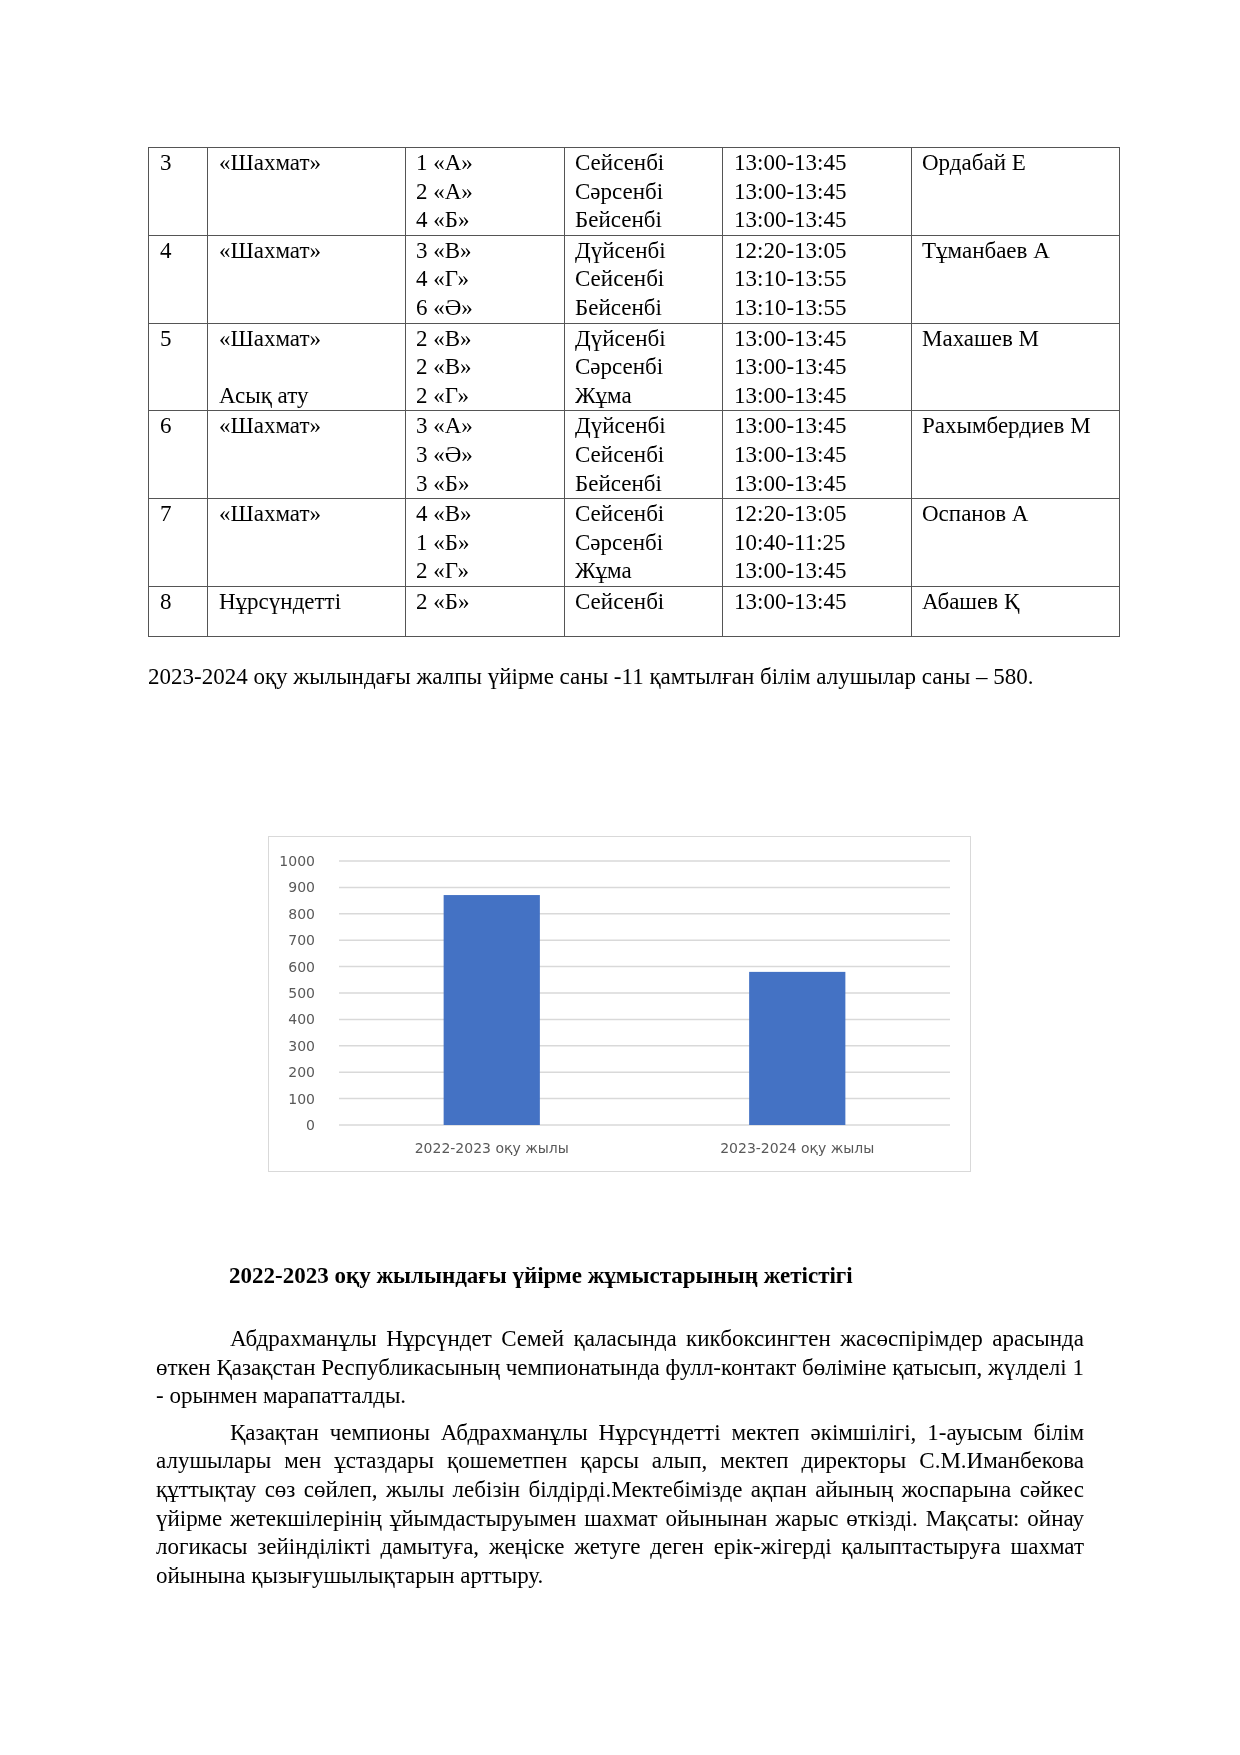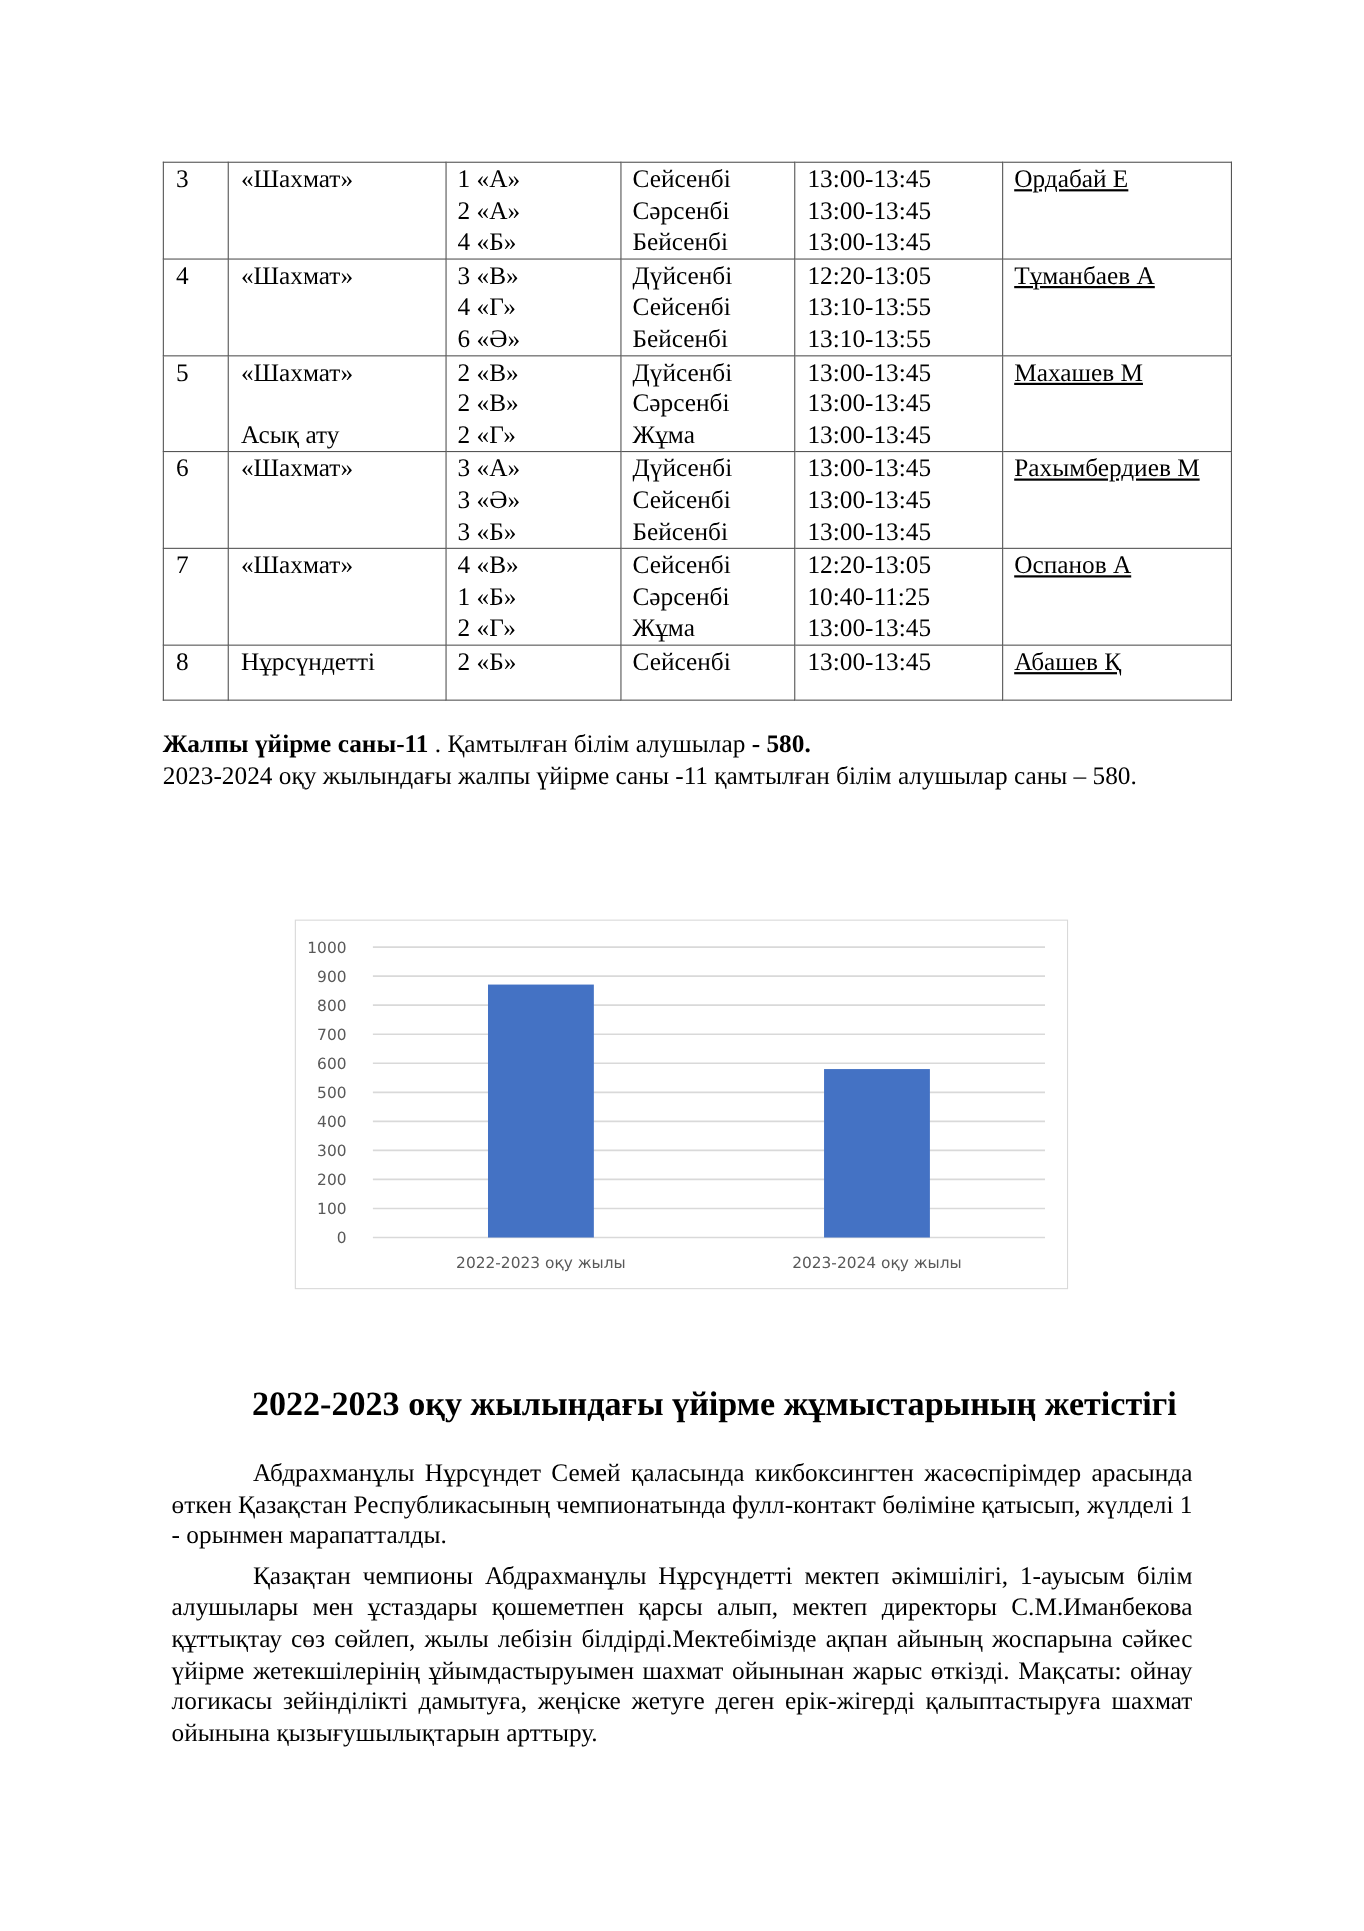--- a/index.html
+++ b/index.html
@@ -9,40 +9,40 @@
 
   
   table.sched { position: absolute; left: 148px; top: 147px; width: 972px;
                 border-collapse: collapse; font-size: 23px; line-height: 28.6px; }
   table.sched td { border: 1.5px solid #555; vertical-align: top; padding: 0 0 0 0; }
   .c-num { width: 47px; padding-left: 11px !important; }
   .c-name { width: 186px; padding-left: 11px !important; margin-top: 24px; }
   .c-cls { width: 148px; padding-left: 10px !important; }
   .c-day { width: 147px; padding-left: 10px !important; }
   .c-time { width: 177px; padding-left: 11px !important; }
-  .c-tch { padding-left: 10px !important; text-decoration: underline; }
+  .c-tch { padding-left: 10px !important; }
   table.sched tr.r3 td { height: 86px; }
   table.sched tr.r1 td { height: 49px; }
   .line { display: block; white-space: nowrap; }
   .cell-inner { padding-top: 1px; }
 
   
   .summary { position: absolute; left: 148px; top: 663px; width: 944px;
              font-size: 23px; line-height: 28.6px; text-align: justify; }
   .summary p { margin: 0; }
   .summary b { font-weight: bold; }
 
   
   .chart-box { position: absolute; left: 268px; top: 836px; width: 703px; height: 336px;
                border: 1.5px solid #d9d9d9; box-sizing: border-box; background: #fff; }
   .chart-box svg { position: absolute; left: 0; top: 0; }
   .chart-box text { font-family: "DejaVu Sans", "Liberation Sans", sans-serif; fill: #595959; }
 
   
-  .ach-title { position: absolute; left: 229px; top: 1262px; font-size: 31px;
+  .ach-title { position: absolute; left: 229px; top: 1262px; font-size: 23px;
                font-weight: bold; white-space: nowrap; line-height: 28px; }
   .ach-body { position: absolute; left: 148px; top: 1317px; width: 944px;
               font-size: 23px; line-height: 28.6px; text-align: justify; }
   .ach-body p { margin: 8px; text-indent: 74px; }
 </style>
 </head>
 <body>
 
 <div class="page">
 
@@ -277,23 +277,20 @@
           <td class="c-tch">
             <div class="cell-inner">
               <span class="line">Абашев Қ</span>
             </div>
           </td>
         </tr>
       </tbody>
   </table>
 
   <div class="summary">
-    <p>
-      <b>Жалпы үйірме саны-11</b><span> . Қамтылған білім алушылар </span><b>- 580.</b>
-    </p>
     <p>2023-2024 оқу жылындағы жалпы үйірме саны -11 қамтылған білім алушылар саны – 580.</p>
   </div>
 
   <div class="chart-box">
     <svg id="chart-svg" width="703" height="336">
         <line x1="70" x2="681" y1="288" y2="288" stroke="#d9d9d9" stroke-width="1.5"></line>
         <text x="46" y="293" text-anchor="end" font-size="14">0</text>
         <line x1="70" x2="681" y1="261.6" y2="261.6" stroke="#d9d9d9" stroke-width="1.5"></line>
         <text x="46" y="266.6" text-anchor="end" font-size="14">100</text>
         <line x1="70" x2="681" y1="235.2" y2="235.2" stroke="#d9d9d9" stroke-width="1.5"></line>

